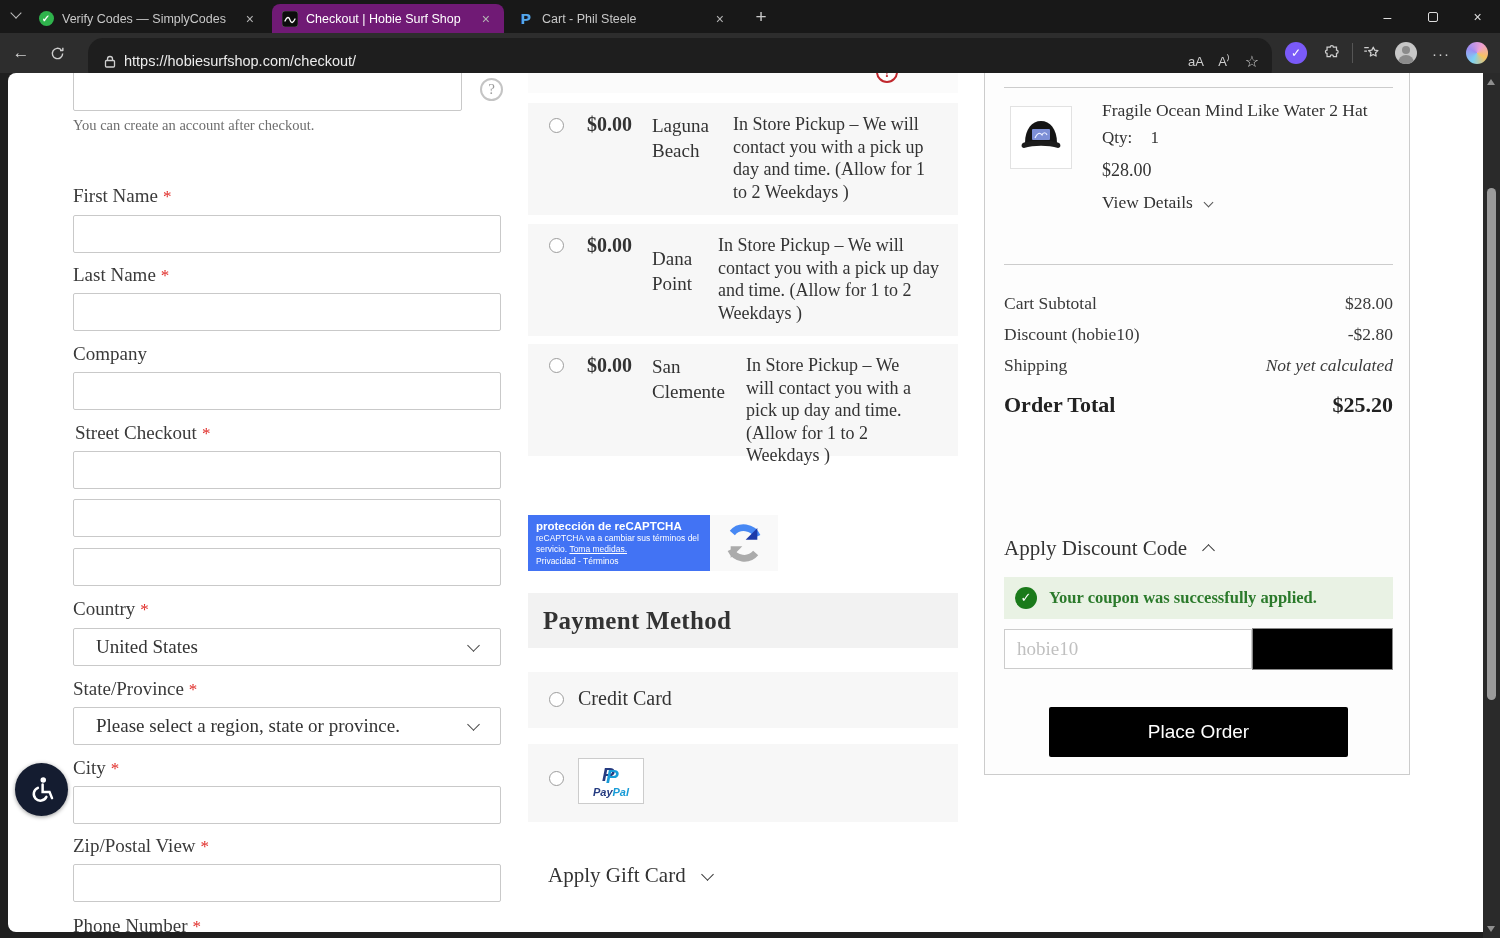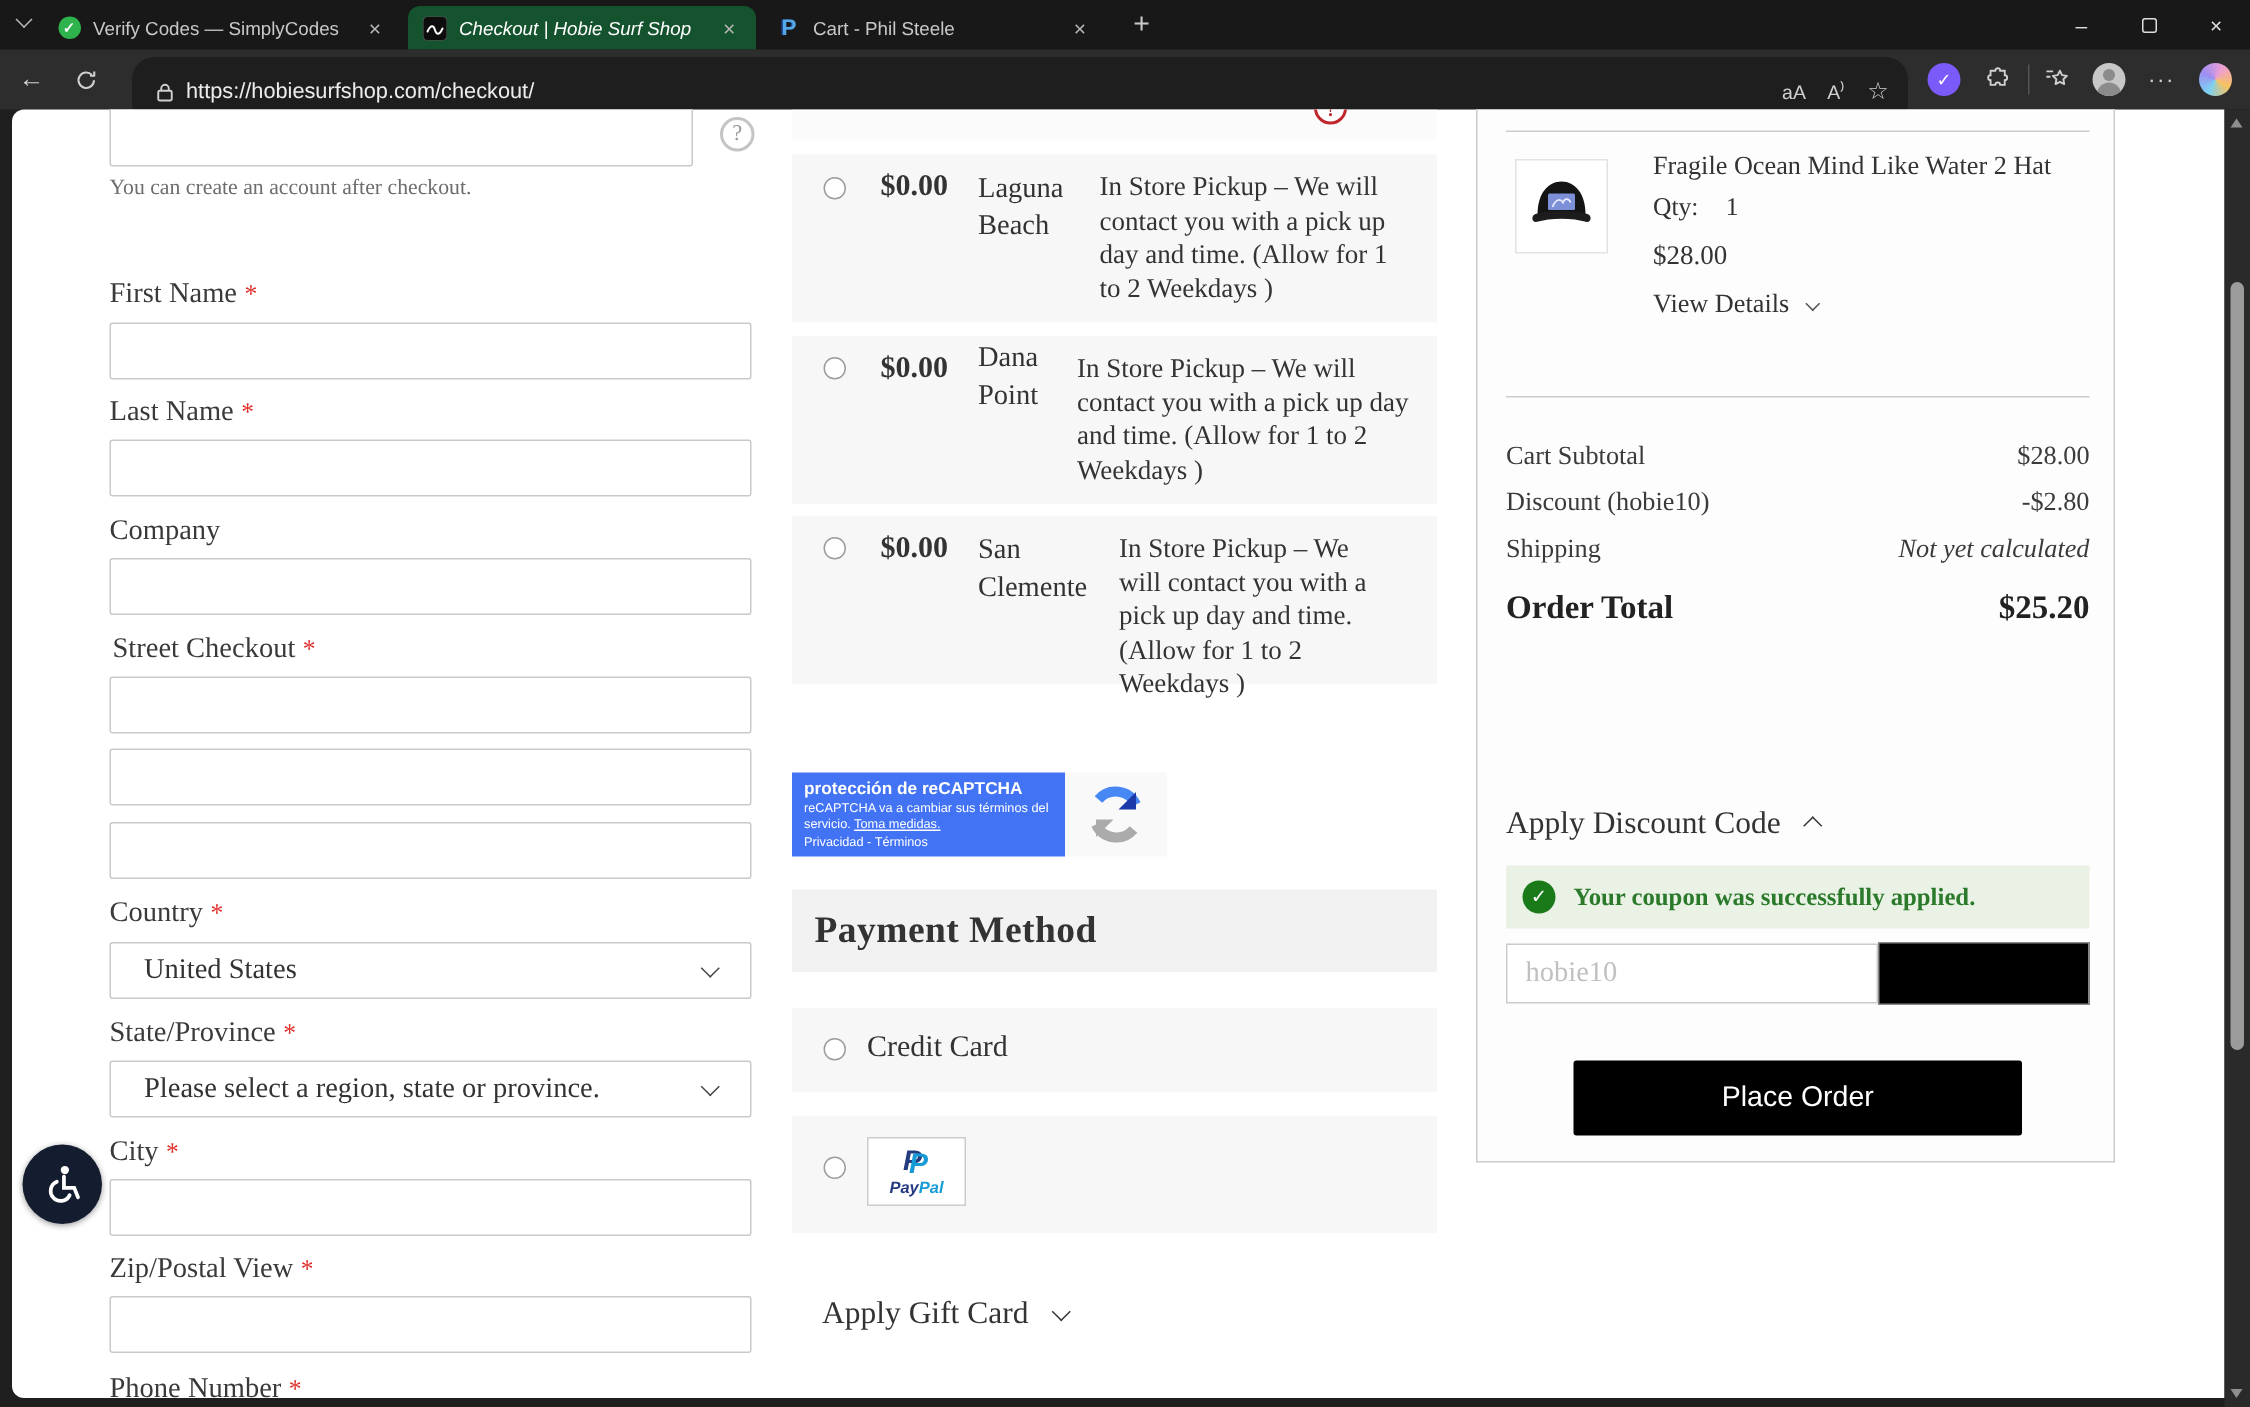--- a/index.html
+++ b/index.html
@@ -5,21 +5,21 @@
   html,body{margin:0;padding:0;background:#1b1b1b;}
   *{box-sizing:border-box;}
   .win{position:relative;width:1500px;height:938px;background:#1f1f1f;overflow:hidden;
        font-family:"Liberation Sans",sans-serif;}
   .abs{position:absolute;}
 
   
   .tabstrip{position:absolute;left:0;top:0;width:100%;height:33px;background:#181818;}
   .tab{position:absolute;top:4px;height:29px;display:flex;align-items:center;gap:8px;
        padding:0 10px;color:#c8c8c8;font-size:12.5px;}
-  .tab.active{background:#14532d;border-radius:8px 8px 0 0;color:#fff;font-style:italic;}
+  .tab.active{background:#701a75;border-radius:8px 8px 0 0;color:#fff;}
   .tab .title{white-space:nowrap;overflow:hidden;text-overflow:ellipsis;flex:1;}
   .tab .x{color:#b5b5b5;font-size:14px;padding:0 4px;cursor:default;}
   .tabicon{width:16px;height:16px;flex:0 0 16px;display:flex;align-items:center;justify-content:center;}
   .sc-icon{width:15px;height:15px;border-radius:50%;background:#2fb34c;color:#fff;font-size:10px;
            font-weight:bold;display:flex;align-items:center;justify-content:center;}
   .pp-icon{color:#55a8e8;font-weight:800;font-size:15px;text-shadow:-1px 0 #1f4e9e;font-family:"Liberation Sans",sans-serif;}
   .caret{position:absolute;left:12px;top:9px;width:8px;height:8px;border-right:1.6px solid #bbb;
          border-bottom:1.6px solid #bbb;transform:rotate(45deg);}
   .newtab{position:absolute;left:748px;top:4px;width:26px;height:26px;color:#c8c8c8;font-size:19px;
           display:flex;align-items:center;justify-content:center;}
@@ -266,21 +266,21 @@
     <div class="grayrow" style="left:520px;top:30px;height:112px;">
       <div class="radio" style="left:21px;top:15px;"></div>
       <div class="shipprice" style="left:59px;top:10px;">$0.00</div>
       <div class="shiploc" style="left:124px;top:10px;width:64px;">Laguna Beach</div>
       <div class="shipdesc" style="left:205px;top:10px;width:205px;">In Store Pickup – We will contact you with a pick up day and time. (Allow for 1 to 2 Weekdays )</div>
     </div>
 
     <div class="grayrow" style="left:520px;top:151px;height:112px;">
       <div class="radio" style="left:21px;top:14px;"></div>
       <div class="shipprice" style="left:59px;top:10px;">$0.00</div>
-      <div class="shiploc" style="left:124px;top:2px;width:52px;">Dana Point</div>
+      <div class="shiploc" style="left:124px;top:22px;width:52px;">Dana Point</div>
       <div class="shipdesc" style="left:190px;top:10px;width:222px;">In Store Pickup – We will contact you with a pick up day and time. (Allow for 1 to 2 Weekdays )</div>
     </div>
 
     <div class="grayrow" style="left:520px;top:271px;height:112px;">
       <div class="radio" style="left:21px;top:14px;"></div>
       <div class="shipprice" style="left:59px;top:10px;">$0.00</div>
       <div class="shiploc" style="left:124px;top:10px;width:80px;">San Clemente</div>
       <div class="shipdesc" style="left:218px;top:10px;width:185px;">In Store Pickup – We will contact you with a pick up day and time. (Allow for 1 to 2 Weekdays )</div>
     </div>
 

